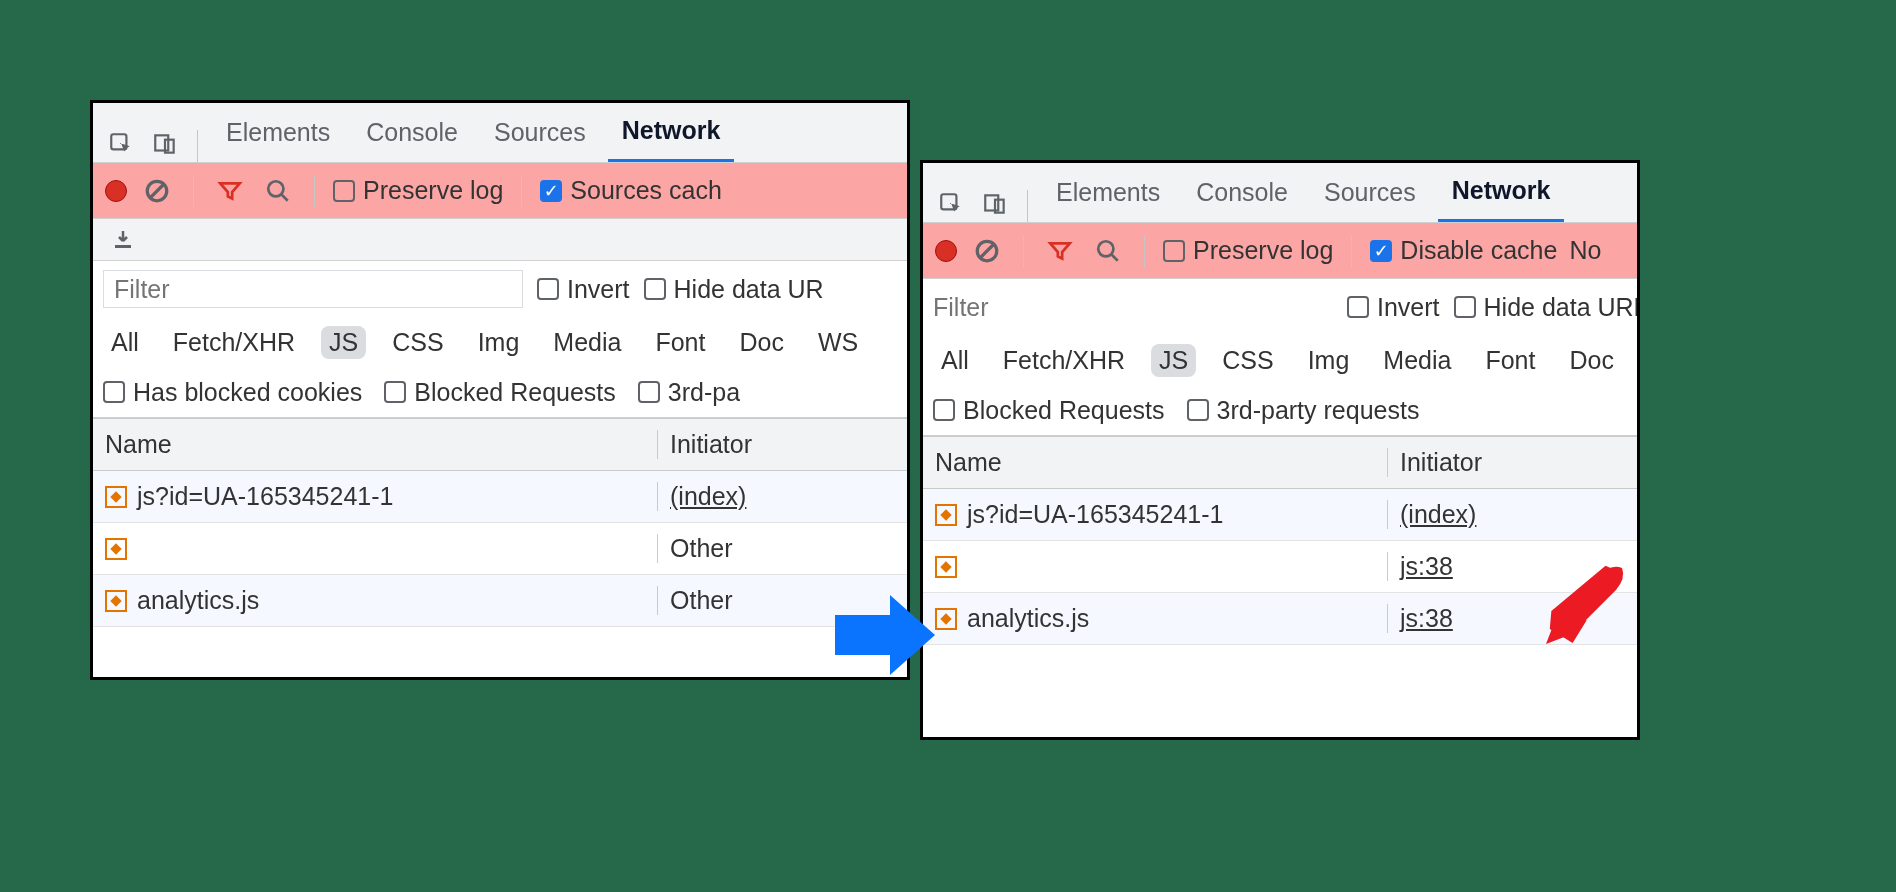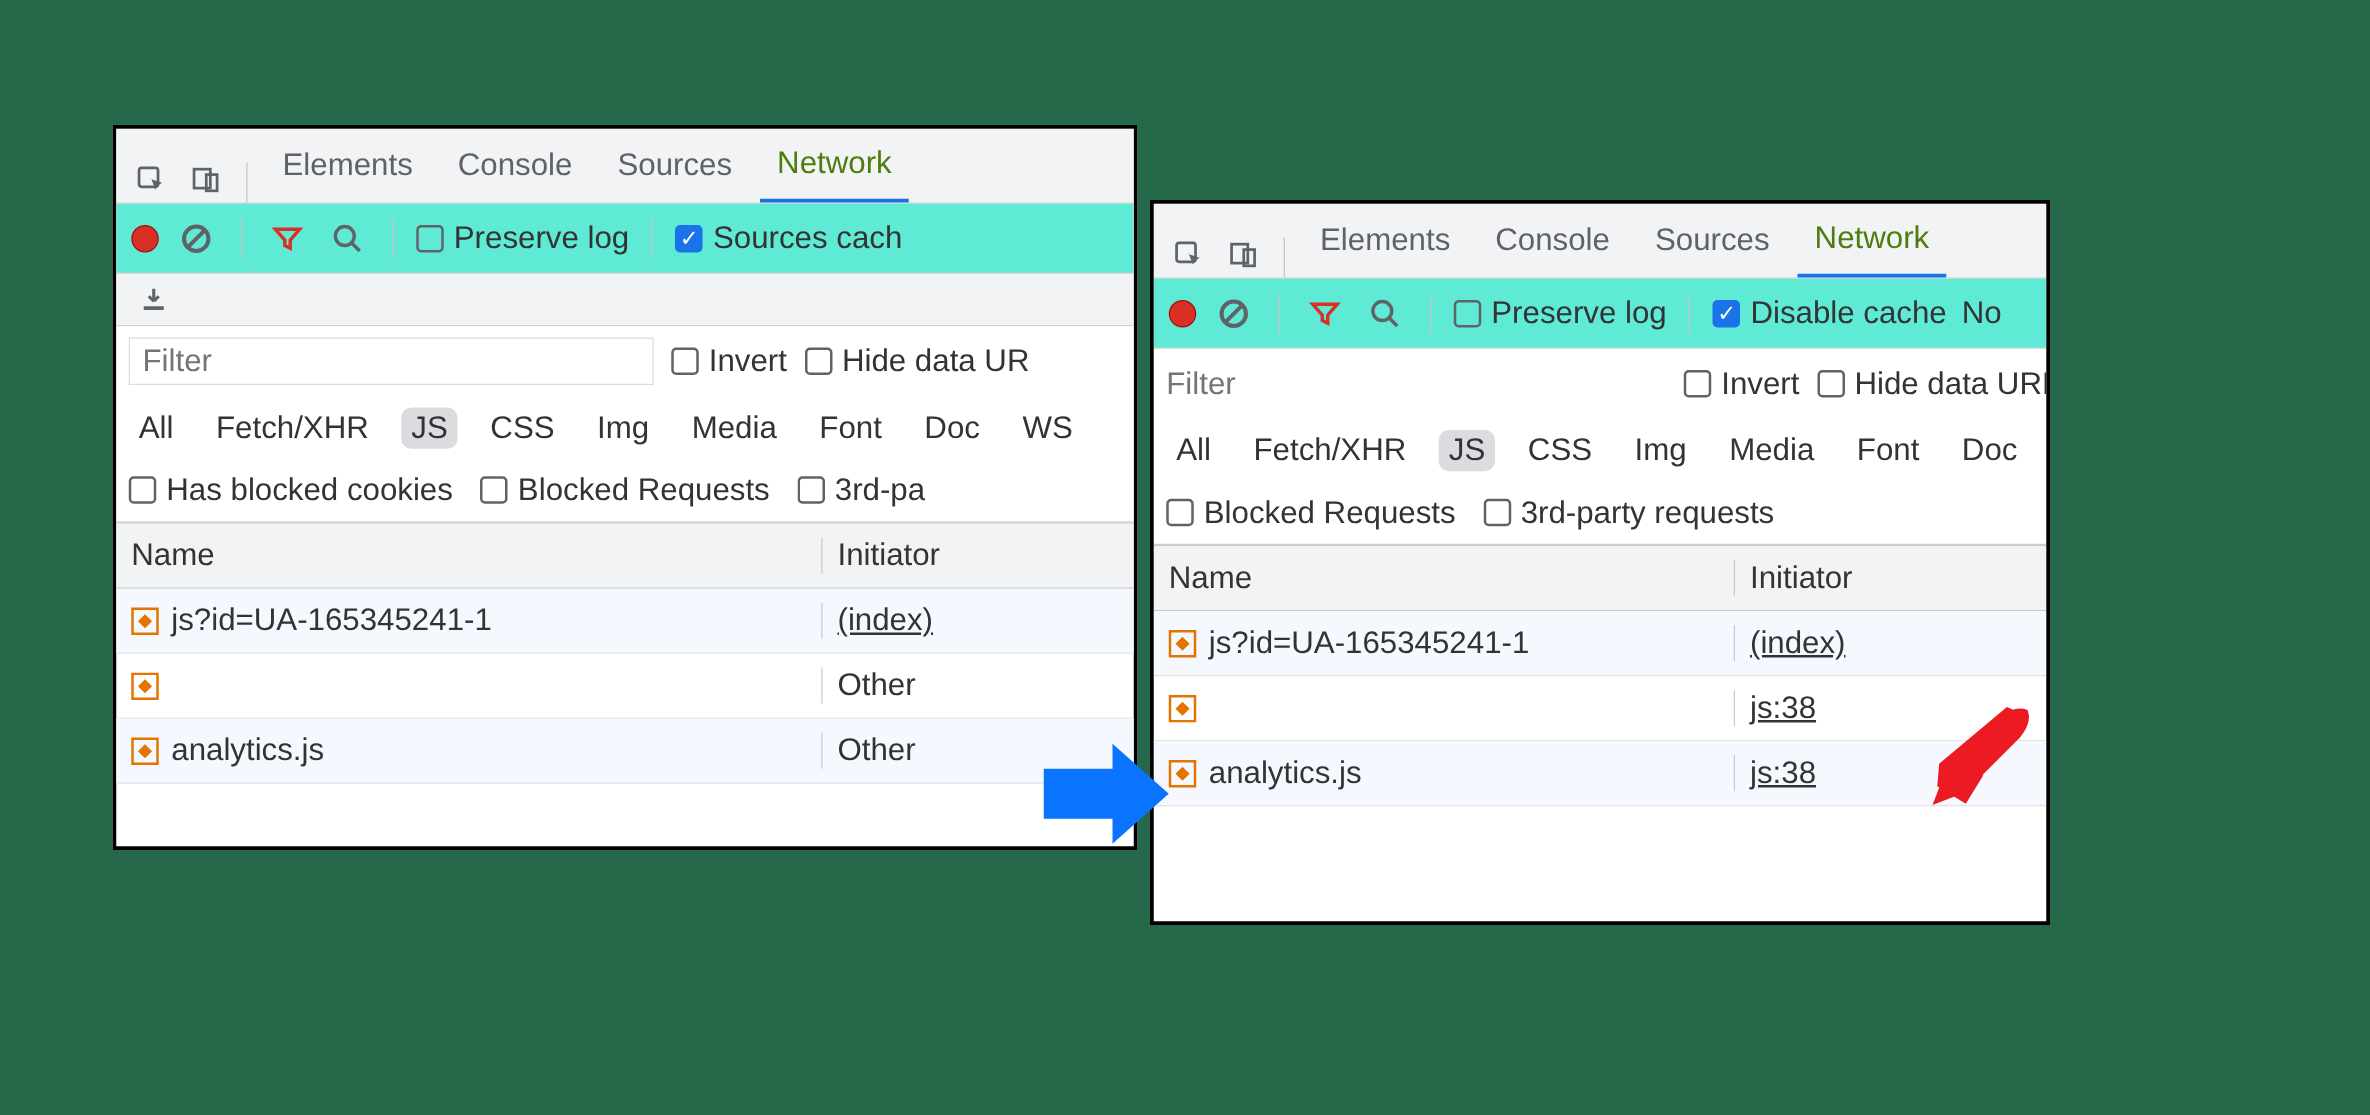--- a/index.html
+++ b/index.html
@@ -24,28 +24,28 @@
   
   .tabstrip {
     display: flex; align-items: flex-end;
     height: 60px; padding: 0 10px; gap: 8px;
     border-bottom: 1px solid #d0d0d0;
     background: #f1f3f4;
   }
   .iconbtn { width: 36px; height: 36px; display:flex; align-items:center; justify-content:center; color:#5f6368; }
   .vdiv { width:1px; height:32px; background:#c6c6c6; margin:0 6px; }
   .tab { padding: 0 14px; color:#5f6368; height:60px; display:flex; align-items:center; }
-  .tab.active { color:#4d7c0f; border-bottom:3px solid #1a73e8; font-weight:400; }
+  .tab.active { color:#0f172a; border-bottom:3px solid #1a73e8; font-weight:700; }
 
   
   .toolbar {
     display:flex; align-items:center;
     height:56px; padding:0 12px; gap:12px;
     border-bottom:1px solid #d0d0d0;
-    background:#5eead4;
+    background:#fca5a5;
   }
   .record-dot { width:22px; height:22px; border-radius:50%; background:#d93025; border:1px solid #a50e0e; }
   .chk { display:flex; align-items:center; gap:8px; color:#333; white-space:nowrap; }
   .chk .box { width:22px; height:22px; border:2px solid #5f6368; border-radius:4px; display:flex; align-items:center; justify-content:center; }
   .chk .box.checked { background:#1a73e8; border-color:#1a73e8; color:#fff; font-size:18px; }
   .download-row { height:42px; border-bottom:1px solid #d0d0d0; background:#f1f3f4; display:flex; align-items:center; padding:0 12px;}
 
   
   .filterstrip { background:#fff; border-bottom:1px solid #d0d0d0; }
   .filter-row1 { display:flex; align-items:center; height:56px; padding:0 10px; gap:14px; }

